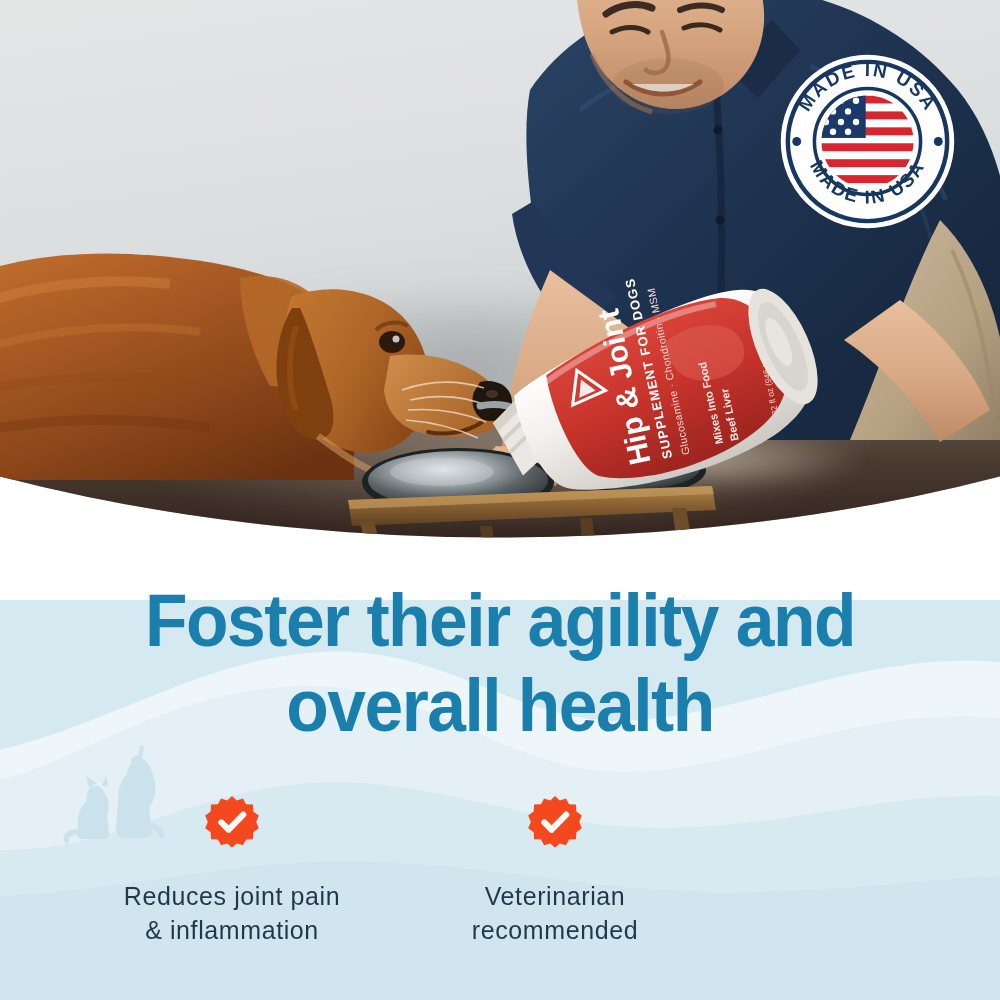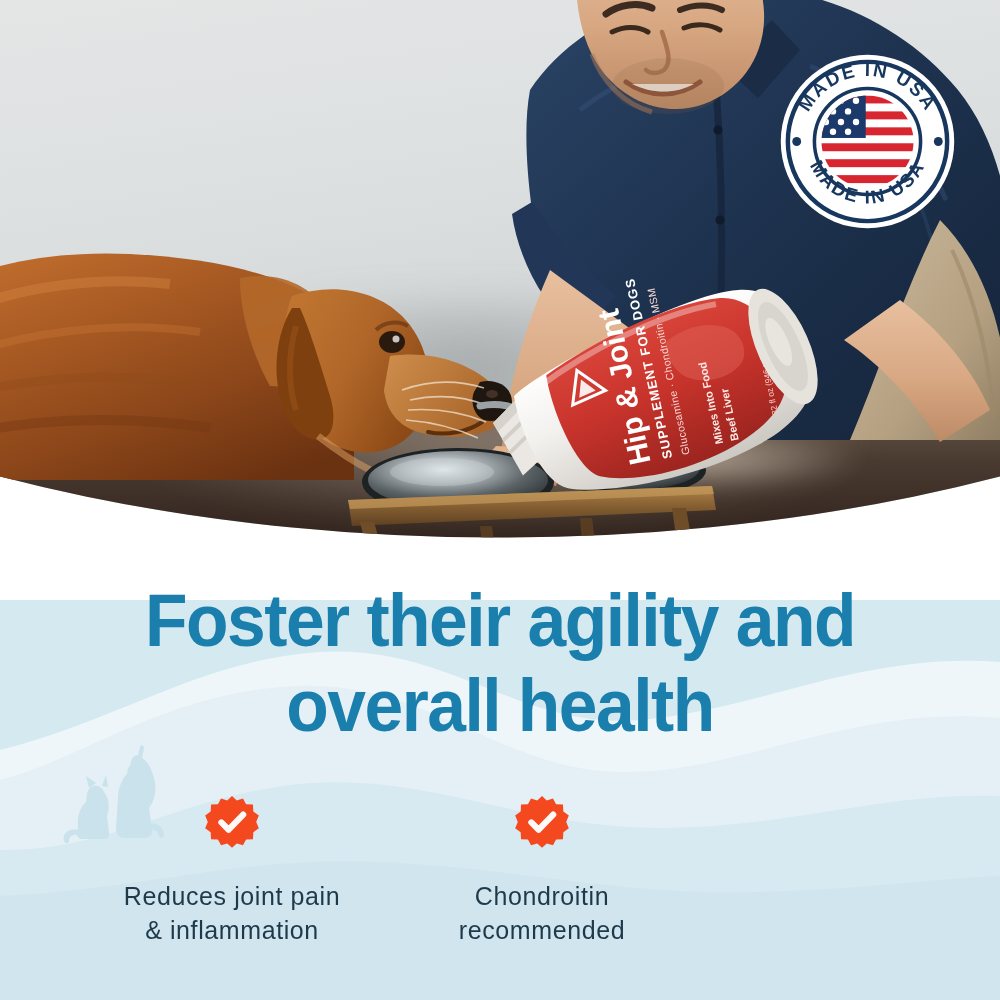--- a/index.html
+++ b/index.html
@@ -131,20 +131,21 @@
     transform:scaleX(.94);
     white-space:nowrap;
   }
   .headline .hl-line { display:block; }
 
   
   .benefits {
     position:absolute; left:0; right:0; top:795px;
     display:flex;
     align-items:flex-start;
+    gap:13px;
   }
   .benefit {
     flex:0 0 auto;
     display:flex;
     flex-direction:column;
     align-items:center;
   }
   .benefit-1 { width:320px; margin-left:72px; }
   .benefit-2 { width:280px; margin-left:-10px; }
   .benefit-3 { width:270px; margin-left:15px; }
@@ -569,19 +570,19 @@
         <svg viewBox="0 0 100 100">
           <path d="M50 2 L58.5 9.6 L69.6 6.3 L75.1 16.5 L87.4 17 L88.1 29.3
                    L97.9 36.7 L93.2 48 L97.9 59.3 L88.1 66.7 L87.4 79
                    L75.1 79.5 L69.6 89.7 L58.5 86.4 L50 94 L41.5 86.4
                    L30.4 89.7 L24.9 79.5 L12.6 79 L11.9 66.7 L2.1 59.3
                    L6.8 48 L2.1 36.7 L11.9 29.3 L12.6 17 L24.9 16.5
                    L30.4 6.3 L41.5 9.6 Z" fill="#f4481e"></path>
           <path d="M31 49 L44 62 L70 35" fill="none" stroke="#fffaf7" stroke-width="11" stroke-linecap="round" stroke-linejoin="round"></path>
         </svg>
       </div>
-      <div class="benefit-text">Chondroitin
+      <div class="benefit-text">Veterinarian
 recommended</div>
     </div>
 
   </div>
 
 </div>
 
 </body></html>

